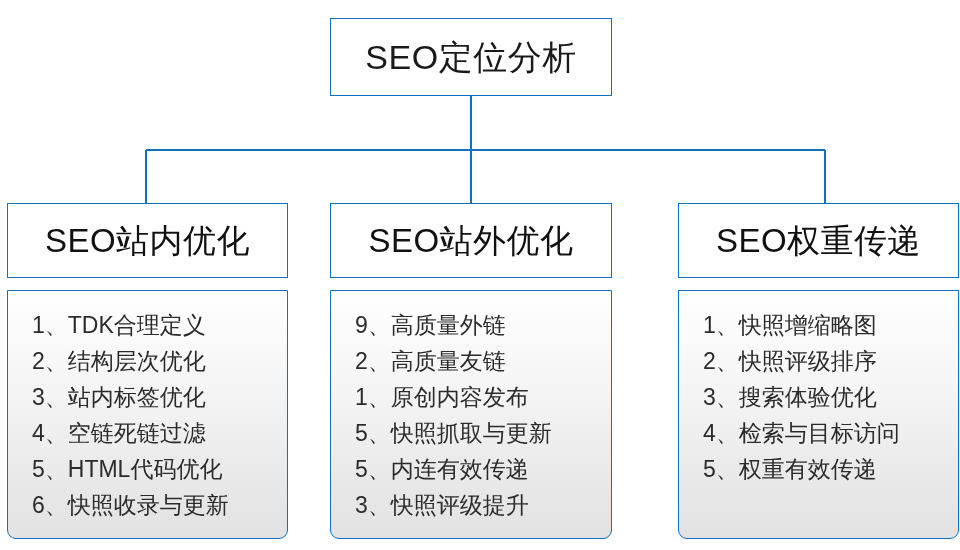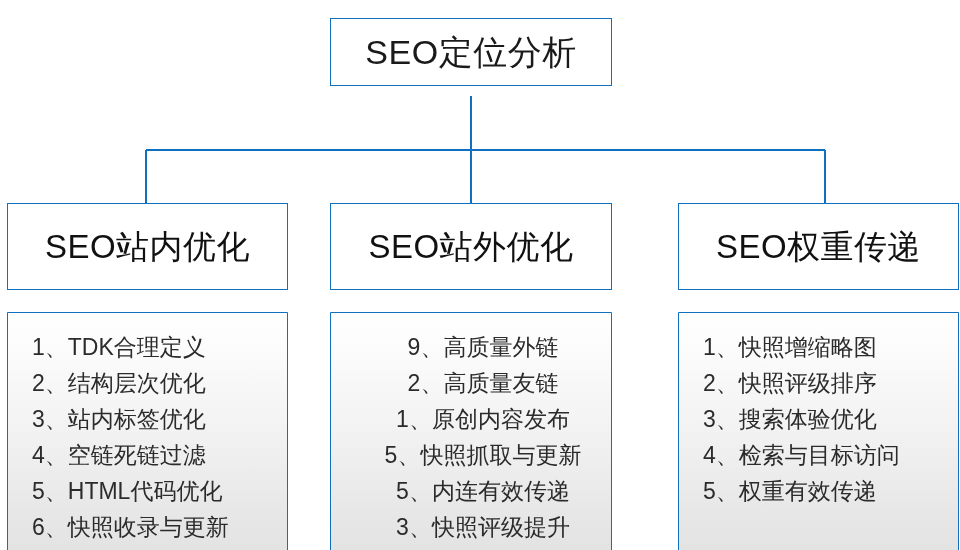--- a/index.html
+++ b/index.html
@@ -31,21 +31,21 @@
     height: 550px;
     pointer-events: none;
   }
 
   
   .root-box {
     position: absolute;
     left: 330px;
     top: 18px;
     width: 282px;
-    height: 68px;
+    height: 78px;
     box-sizing: border-box;
     border: 1.6px solid #1070c0;
     background: #ffffff;
     display: flex;
     align-items: center;
     justify-content: center;
   }
   .root-label {
     font-size: 34px;
     line-height: 1;
@@ -55,57 +55,57 @@
   }
 
   
   .column {
     position: absolute;
   }
   .col-header {
     box-sizing: border-box;
     border: 1.6px solid #1070c0;
     background: #ffffff;
-    height: 87px;
+    height: 75px;
     display: flex;
     align-items: center;
     justify-content: center;
   }
   .col-header-label {
     font-size: 33px;
     line-height: 1;
     letter-spacing: 0.5px;
     color: #111111;
     white-space: nowrap;
   }
   .col-body {
     box-sizing: border-box;
     border: 1.6px solid #1070c0;
     border-radius: 0 0 9px 9px;
     background: linear-gradient(to bottom, #ffffff 0%, #fbfbfb 16%, #f2f2f2 48%, #e8e8e8 78%, #e2e2e2 100%);
-    margin-top: 22px;
+    margin-top: 12px;
     padding: 16px 0 14px 0;
     height: 249px;
   }
   .item-list {
     list-style: none;
     margin: 0;
     padding: 0;
   }
   .item-row {
     font-size: 23px;
     line-height: 36px;
     color: #2b2b2b;
     white-space: nowrap;
     padding-left: 42px;
   }
 
   
   #col-1 { left: 7px;   width: 281px; }
-  #col-2 { left: 330px; width: 282px; text-align: center; }
+  #col-2 { left: 330px; width: 282px; }
   #col-3 { left: 672px; width: 281px; padding-left: 6px; }
 
   #col-1, #col-2, #col-3 { top: 203px; }
 
   #col-3 .item-row { padding-left: 24px; }
   #col-2 .item-row { padding-left: 24px; }
   #col-1 .item-row { padding-left: 24px; }
 </style>
 </head>
 <body>

